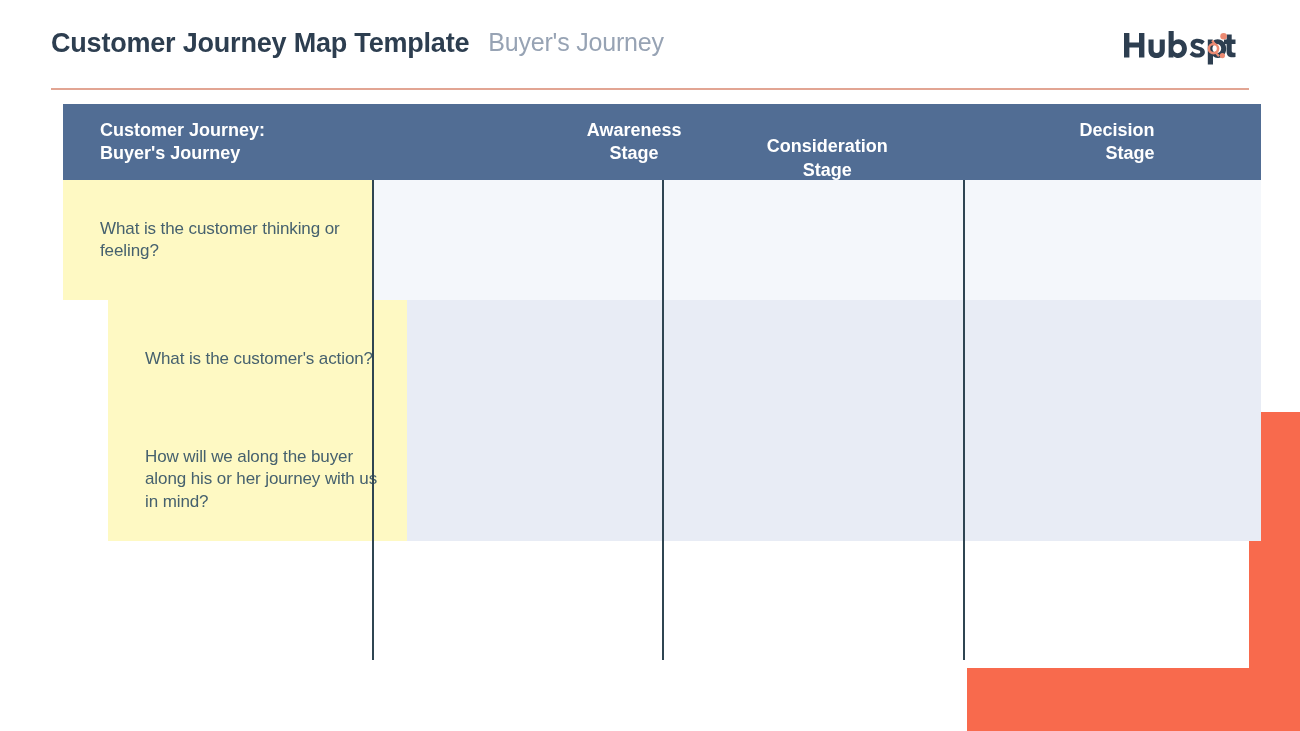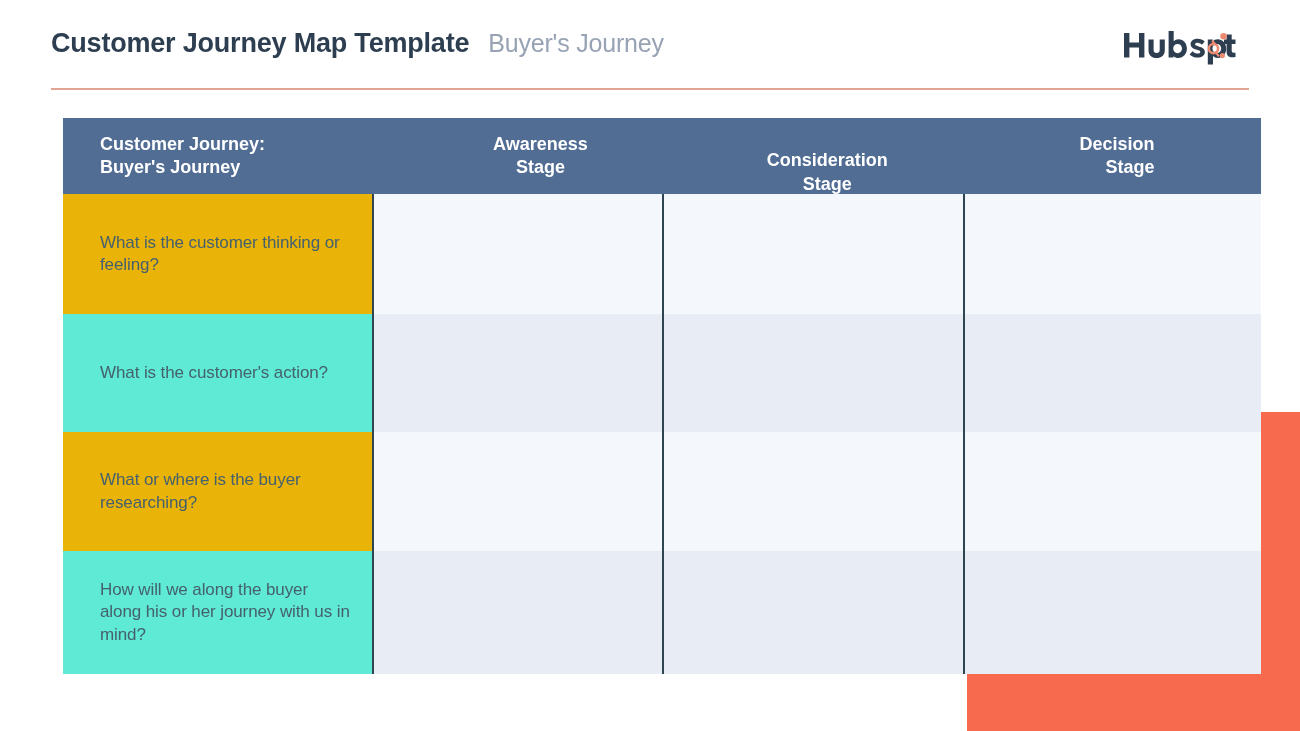--- a/index.html
+++ b/index.html
@@ -40,21 +40,21 @@
   
   .page {
     position: relative;
     z-index: 3;
   }
   .title-row {
     position: absolute;
     left: 51px;
     top: 28px;
     display: flex;
-    align-items: center;
+    align-items: flex-start;
     gap: 19px;
   }
   .title-main {
     font-size: 27px;
     font-weight: bold;
     color: #2d3e50;
     letter-spacing: -0.2px;
     white-space: nowrap;
   }
   .title-sub {
@@ -82,21 +82,21 @@
     display: flex;
     align-items: center;
     height: 40px;
   }
   .logo svg { display: block; }
 
   
   .table {
     position: absolute;
     left: 51px;
-    top: 118px;
+    top: 104px;
     width: 1198px;
     z-index: 3;
     padding-left: 12px;
   }
   .thead {
     display: flex;
     background: #516d94;
     height: 76px;
   }
   .th {
@@ -109,21 +109,21 @@
   }
   .th-label {
     padding-left: 37px;
     text-align: left;
   }
   .th-stage {
     justify-content: center;
     text-align: center;
   }
   .th-col0 { width: 309px; }
-  .th-col1 { width: 291px; }
+  .th-col1 { width: 291px; justify-content: flex-end; }
   .th-col2 { width: 301px; margin-top: 33px; }
   .th-col3 { width: 297px; text-align: right; }
 
   .tbody { position: relative; }
   .trow {
     display: flex;
     position: relative;
   }
   .td {
     box-sizing: border-box;
@@ -137,25 +137,25 @@
     font-size: 17px;
     line-height: 1.32;
     color: #46616e;
     letter-spacing: -0.1px;
   }
   .td-cell1 { width: 291px; }
   .td-cell2 { width: 301px; }
   .td-cell3 { width: 297px; }
 
   
-  .row-a .td-label { background: #eab308; }
+  .row-a .td-label { background: #fef9c3; }
   .row-a .td-cell1,
   .row-a .td-cell2,
   .row-a .td-cell3 { background: #f4f7fb; }
-  .row-b .td-label { background: #5eead4; }
+  .row-b .td-label { background: #fef9c3; margin-left: 45px; }
   .row-b .td-cell1,
   .row-b .td-cell2,
   .row-b .td-cell3 { background: #e8ecf5; }
 
   
   .vline {
     position: absolute;
     top: 0;
     width: 2px;
     background: #2f4552;
@@ -239,26 +239,20 @@
         <div class="td td-cell3"></div>
       </div>
 
       <div class="trow row-b" style="height:118px">
         <div class="td td-label">What is the customer's action?</div>
         <div class="td td-cell1"></div>
         <div class="td td-cell2"></div>
         <div class="td td-cell3"></div>
       </div>
 
-      <div class="trow row-a" style="height:119px">
-        <div class="td td-label">What or where is the buyer researching?</div>
-        <div class="td td-cell1"></div>
-        <div class="td td-cell2"></div>
-        <div class="td td-cell3"></div>
-      </div>
 
       <div class="trow row-b" style="height:123px">
         <div class="td td-label">How will we along the buyer along his or her journey with us in mind?</div>
         <div class="td td-cell1"></div>
         <div class="td td-cell2"></div>
         <div class="td td-cell3"></div>
       </div>
 
       <div class="vline vline-1" style="height:480px"></div>
       <div class="vline vline-2" style="height:480px"></div>

